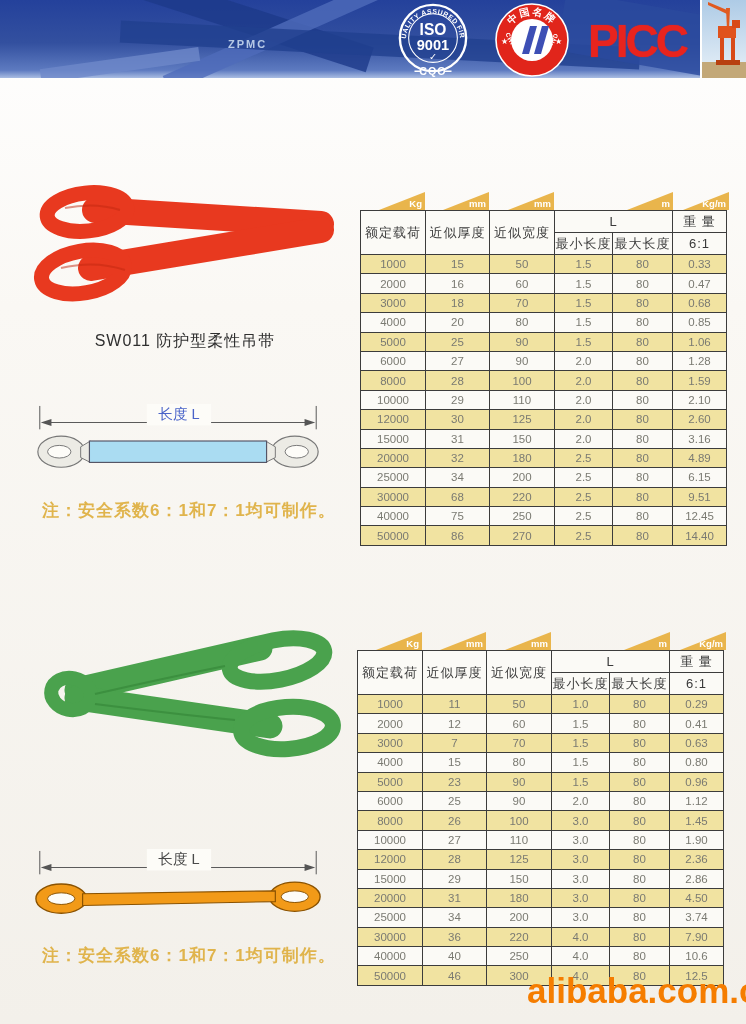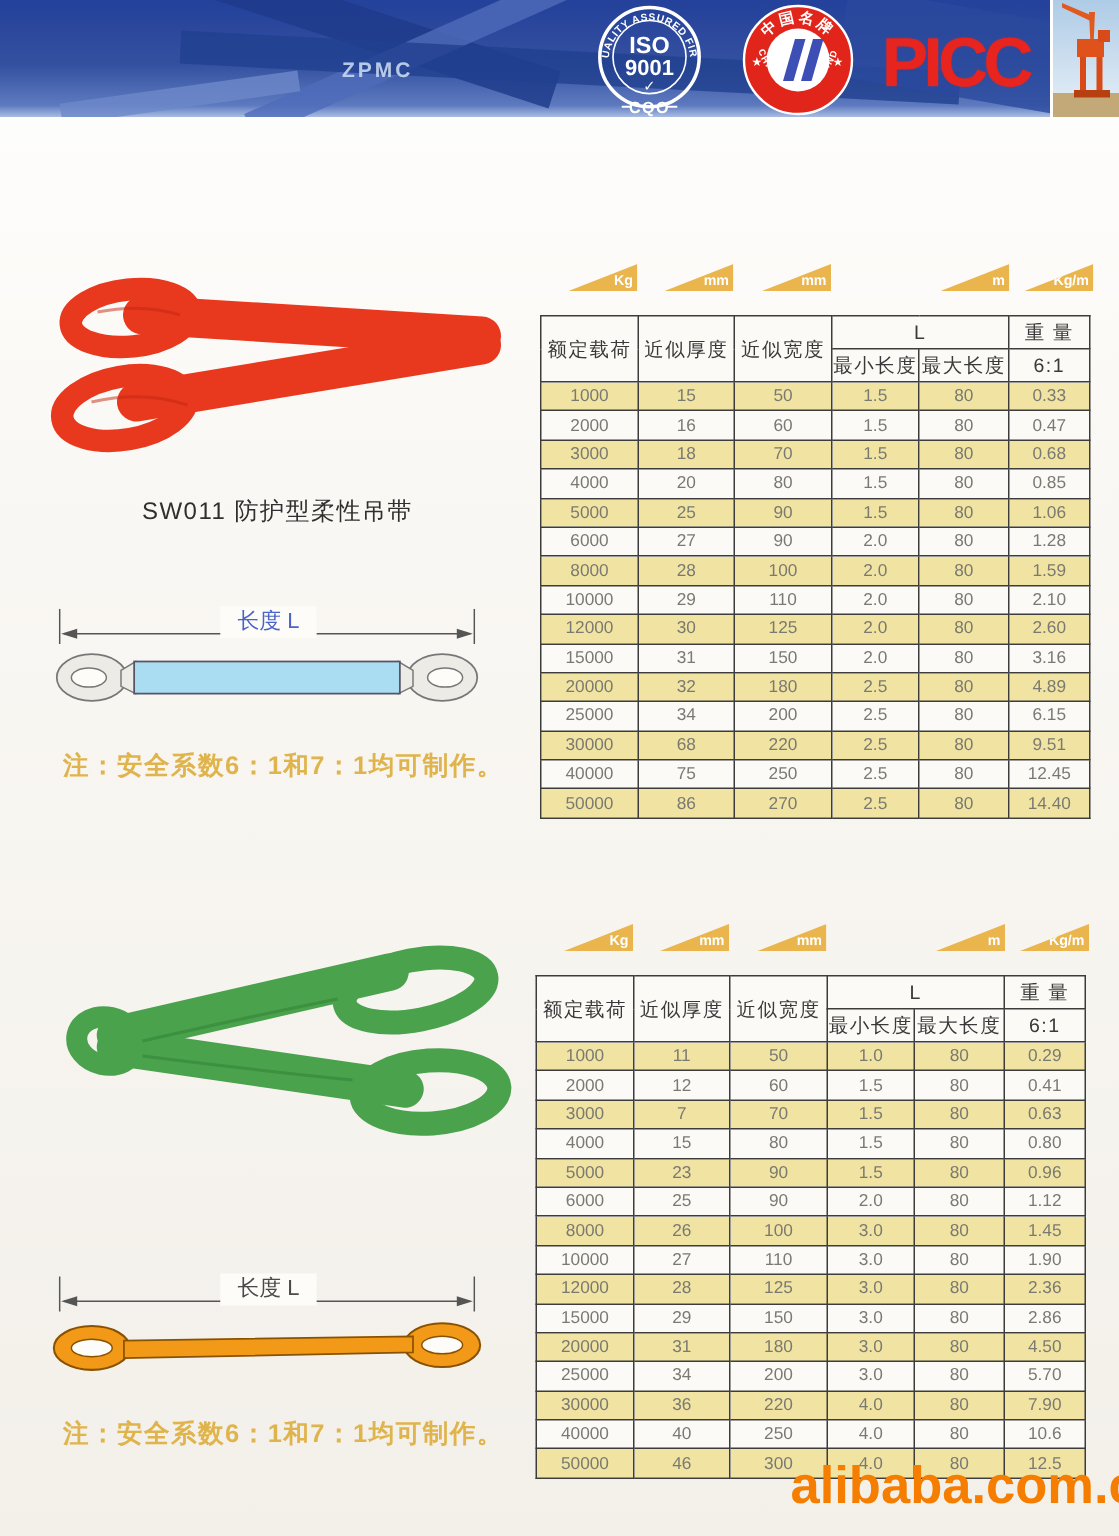--- a/index.html
+++ b/index.html
@@ -9,42 +9,42 @@
 
   
   .banner{position:absolute;left:0;top:0;width:700px;height:78px;overflow:hidden;
           background:linear-gradient(180deg,#24419b 0%,#33509f 55%,#5d7ac0 90%,#a9bce2 100%);}
   .beam{position:absolute;background:#4b66b4;opacity:.8;}
   .beam.b1{width:420px;height:26px;left:-40px;top:-18px;transform:rotate(18deg);background:#1d3a8a;}
   .beam.b2{width:380px;height:18px;left:150px;top:-2px;transform:rotate(-24deg);background:#4f6cba;}
   .beam.b3{width:520px;height:22px;left:120px;top:34px;transform:rotate(3deg);background:#20408f;}
   .beam.b4{width:200px;height:60px;left:560px;top:8px;transform:rotate(10deg);background:#2a4a9d;}
   .beam.b5{width:160px;height:14px;left:40px;top:58px;transform:rotate(-8deg);background:#6e88c9;}
-  .photo-text{position:absolute;left:228px;top:38px;color:#cfe0f4;font-size:14px;font-weight:bold;
+  .photo-text{position:absolute;left:228px;top:38px;color:#cfe0f4;font-size:11px;font-weight:bold;
               letter-spacing:2px;opacity:.85;text-align:center;}
   .banner-title{position:absolute;left:14px;top:27px;color:#fff;font-size:27px;font-weight:bold;
                 letter-spacing:3px;text-shadow:1px 2px 3px rgba(0,0,30,.55);}
   .badge{position:absolute;top:2px;}
   .iso-badge{left:392px;}
   .china-badge{left:492px;}
   .picc{position:absolute;left:588px;top:14px;color:#e8241e;font-size:46px;font-weight:900;
         letter-spacing:-3px;text-shadow:0 0 1px #e8241e;}
   .crane-strip{position:absolute;left:702px;top:0;width:44px;height:78px;}
 
   
   .model-label{position:absolute;width:310px;text-align:center;color:#2f2f2f;font-size:16px;
                letter-spacing:1px;}
   .note{position:absolute;color:#e0b44c;font-size:17px;font-weight:bold;letter-spacing:1px;}
   .watermark{position:absolute;left:527px;top:971px;color:#f57d00;font-size:35px;font-weight:bold;
              letter-spacing:0;z-index:5;}
 
   
   .table-block{position:absolute;width:370px;}
   .unit-strip{position:relative;height:18px;}
-  .unit-tri{position:absolute;bottom:16px;width:46px;height:18px;background:#e9b54c;
+  .unit-tri{position:absolute;bottom:0;width:46px;height:18px;background:#e9b54c;
             clip-path:polygon(0 100%,100% 0,100% 100%);}
   .unit-tri i{position:absolute;right:3px;bottom:1px;color:#fff;font-style:normal;
               font-size:9.5px;font-weight:bold;}
   table.spec{border-collapse:collapse;table-layout:fixed;width:366px;background:#fbfaf6;}
   table.spec th,table.spec td{border:1px solid #3c3c3c;text-align:center;padding:0;
               overflow:hidden;white-space:nowrap;}
   table.spec th{color:#3a3a3a;font-size:13px;font-weight:normal;height:21px;letter-spacing:1px;}
   table.spec td{color:#7a7a72;font-size:11.5px;height:18.4px;}
   tr.row-odd td{background:#f1e3a1;}
   tr.row-even td{background:#fbfaf6;}
@@ -469,21 +469,21 @@
             <td>3.0</td>
             <td>80</td>
             <td>4.50</td>
           </tr>
           <tr class="row-even">
             <td>25000</td>
             <td>34</td>
             <td>200</td>
             <td>3.0</td>
             <td>80</td>
-            <td>5.70</td>
+            <td>3.74</td>
           </tr>
           <tr class="row-odd">
             <td>30000</td>
             <td>36</td>
             <td>220</td>
             <td>4.0</td>
             <td>80</td>
             <td>7.90</td>
           </tr>
           <tr class="row-even">

